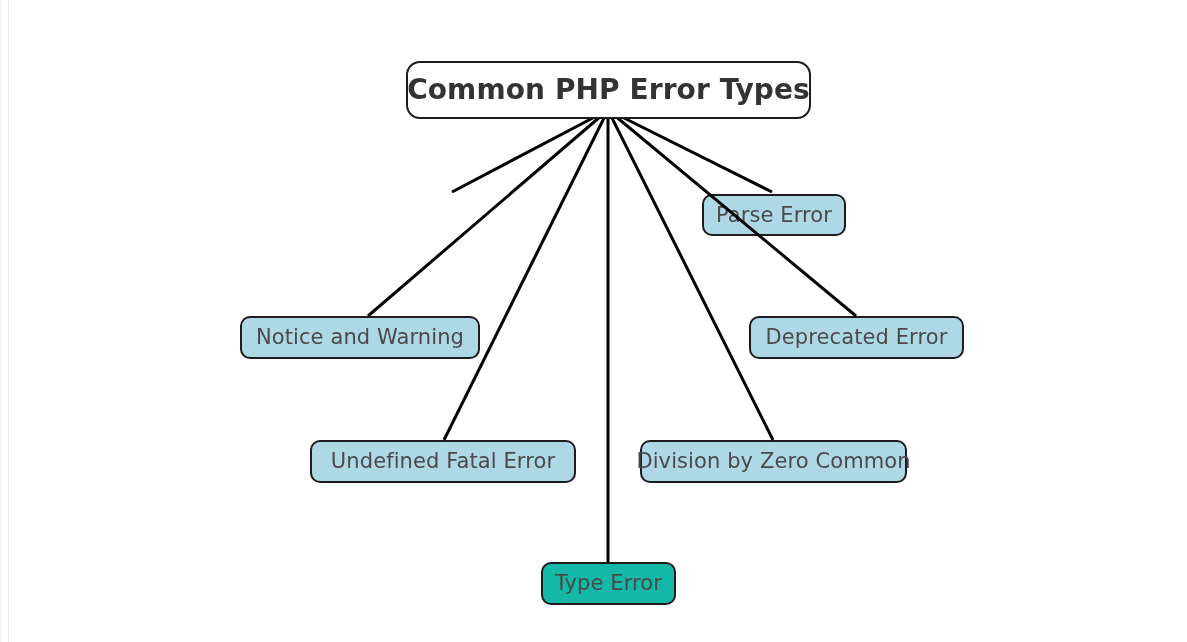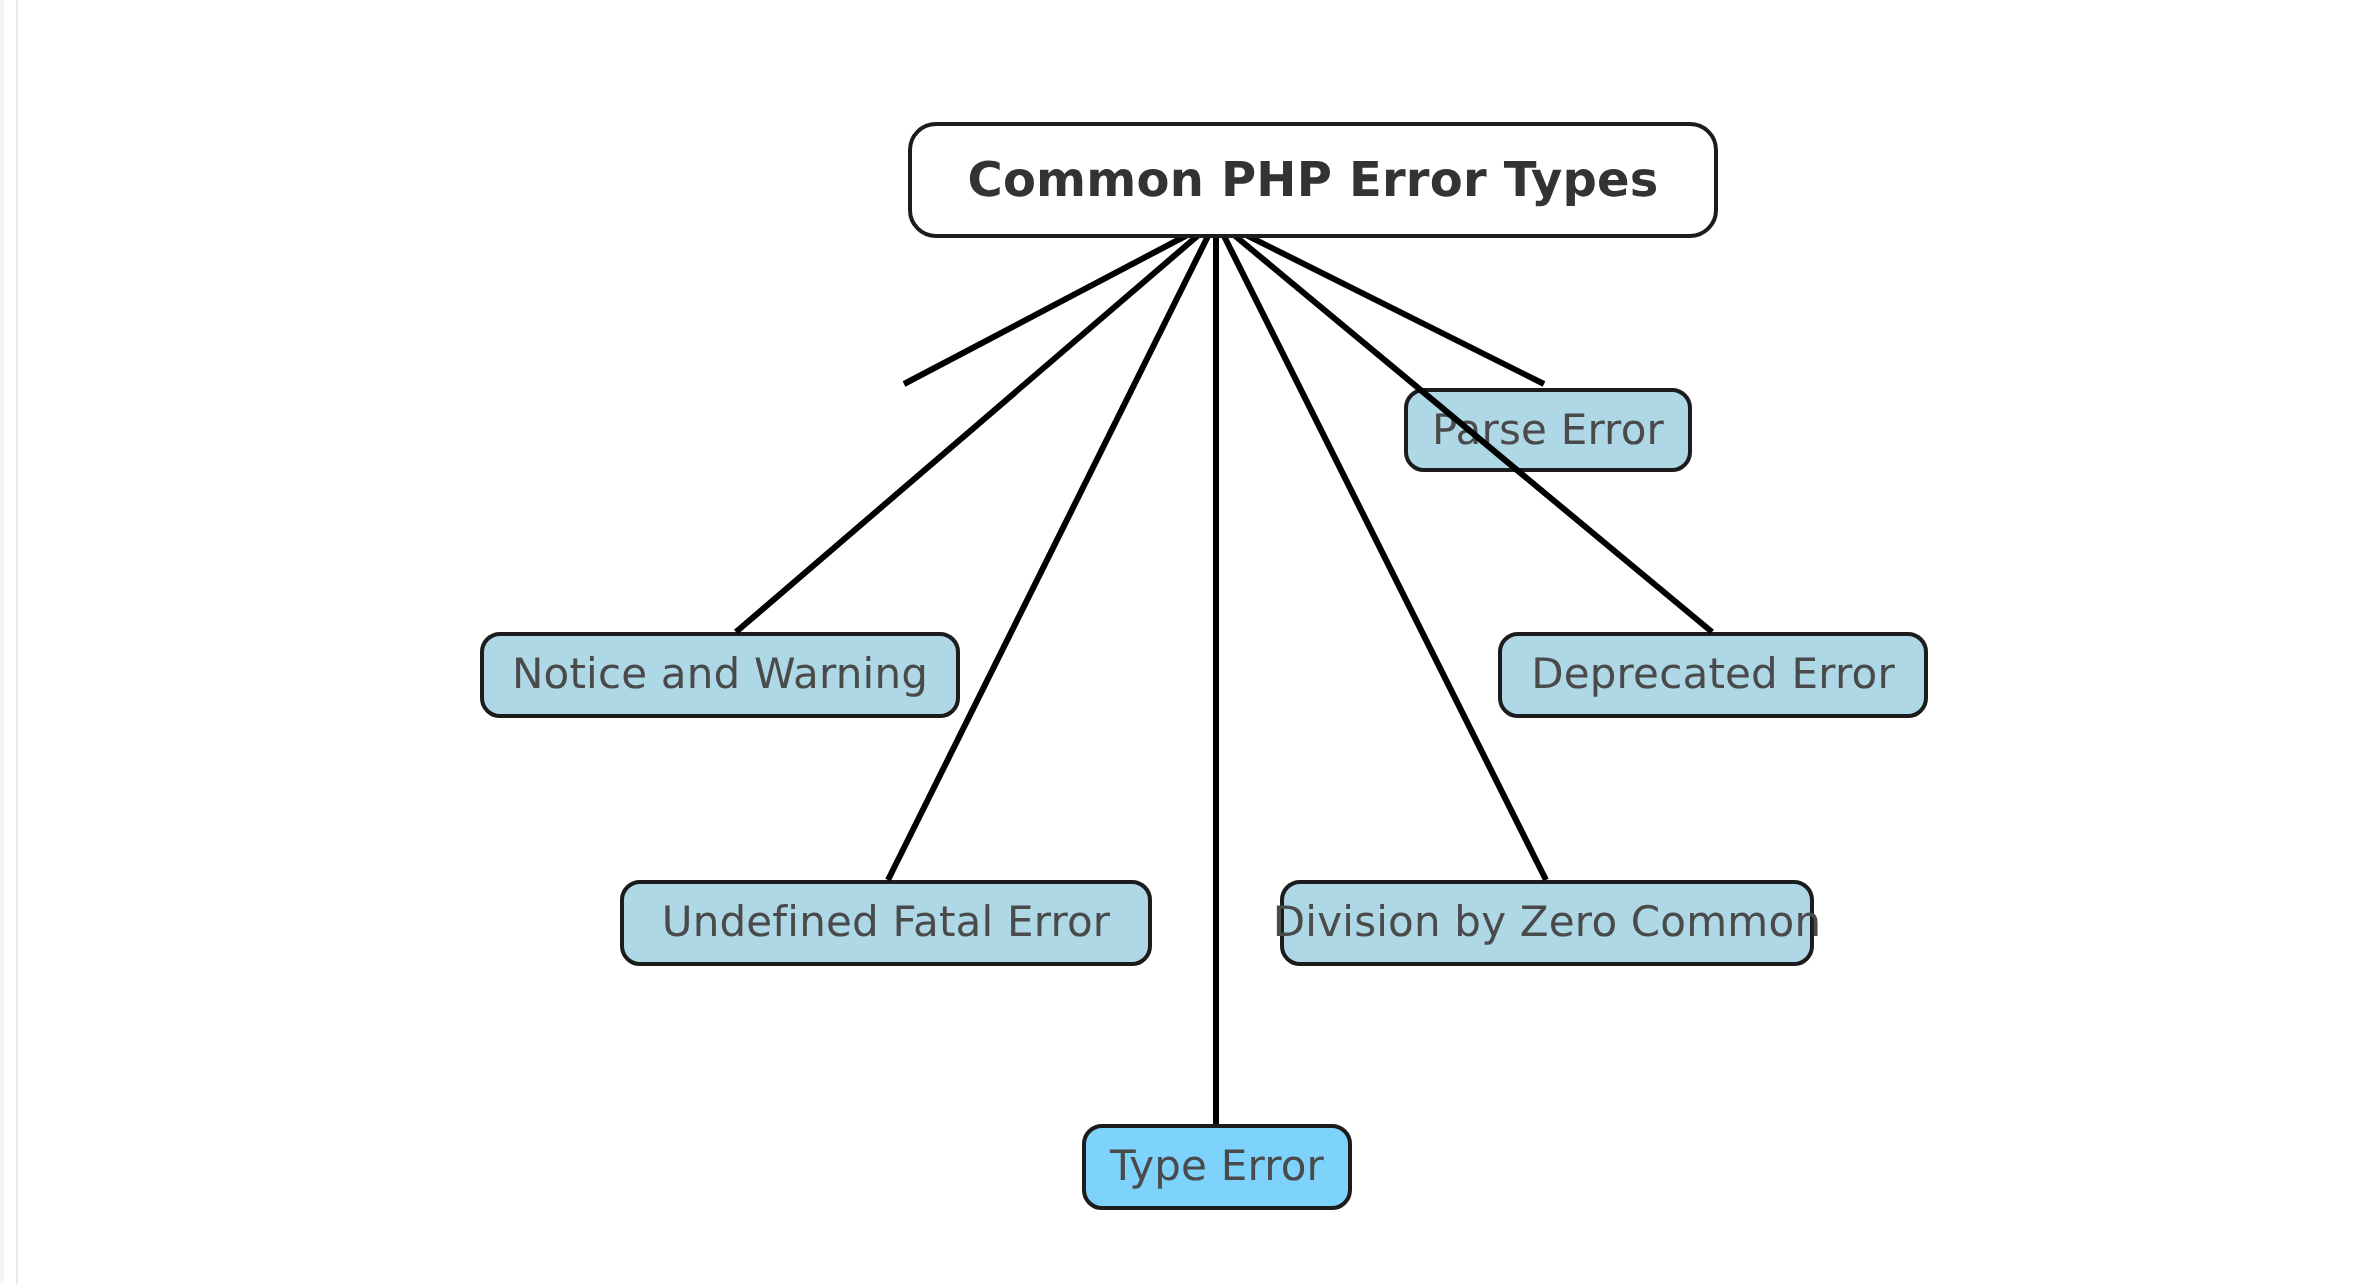--- a/index.html
+++ b/index.html
@@ -59,25 +59,24 @@
     font-size: 21px;
     font-weight: 400;
     letter-spacing: 0.1px;
     white-space: nowrap;
     z-index: 2;
   }
   .node.root {
     background: #ffffff;
     color: #333333;
     font-weight: 700;
-    font-size: 24px;
+    font-size: 28px;
     border-radius: 14px;
     border-width: 2px;
     z-index: 8;
-    margin-left: 48px;
   }
   .node-label {
     display: block;
     line-height: 1;
   }
 </style>
 </head>
 <body>
 
 <div id="canvas">
@@ -113,17 +112,17 @@
   </div>
 
   <div class="node" id="node-4" style="left: 310px; top: 440px; width: 266px; height: 43px; background: rgb(174, 216, 230); border-color: rgb(28, 28, 28); color: rgb(74, 74, 74);">
     <span class="node-label">Undefined Fatal Error</span>
   </div>
 
   <div class="node" id="node-5" style="left: 640px; top: 440px; width: 267px; height: 43px; background: rgb(174, 216, 230); border-color: rgb(28, 28, 28); color: rgb(74, 74, 74);">
     <span class="node-label">Division by Zero Common</span>
   </div>
 
-  <div class="node" id="node-6" style="left: 541px; top: 562px; width: 135px; height: 43px; background: #7dd3fc; border-color: rgb(28, 28, 28); color: rgb(74, 74, 74);">
+  <div class="node" id="node-6" style="left: 541px; top: 562px; width: 135px; height: 43px; background: #14b8a6; border-color: rgb(28, 28, 28); color: rgb(74, 74, 74);">
     <span class="node-label">Type Error</span>
   </div>
 
 </div>
 
 </body></html>

